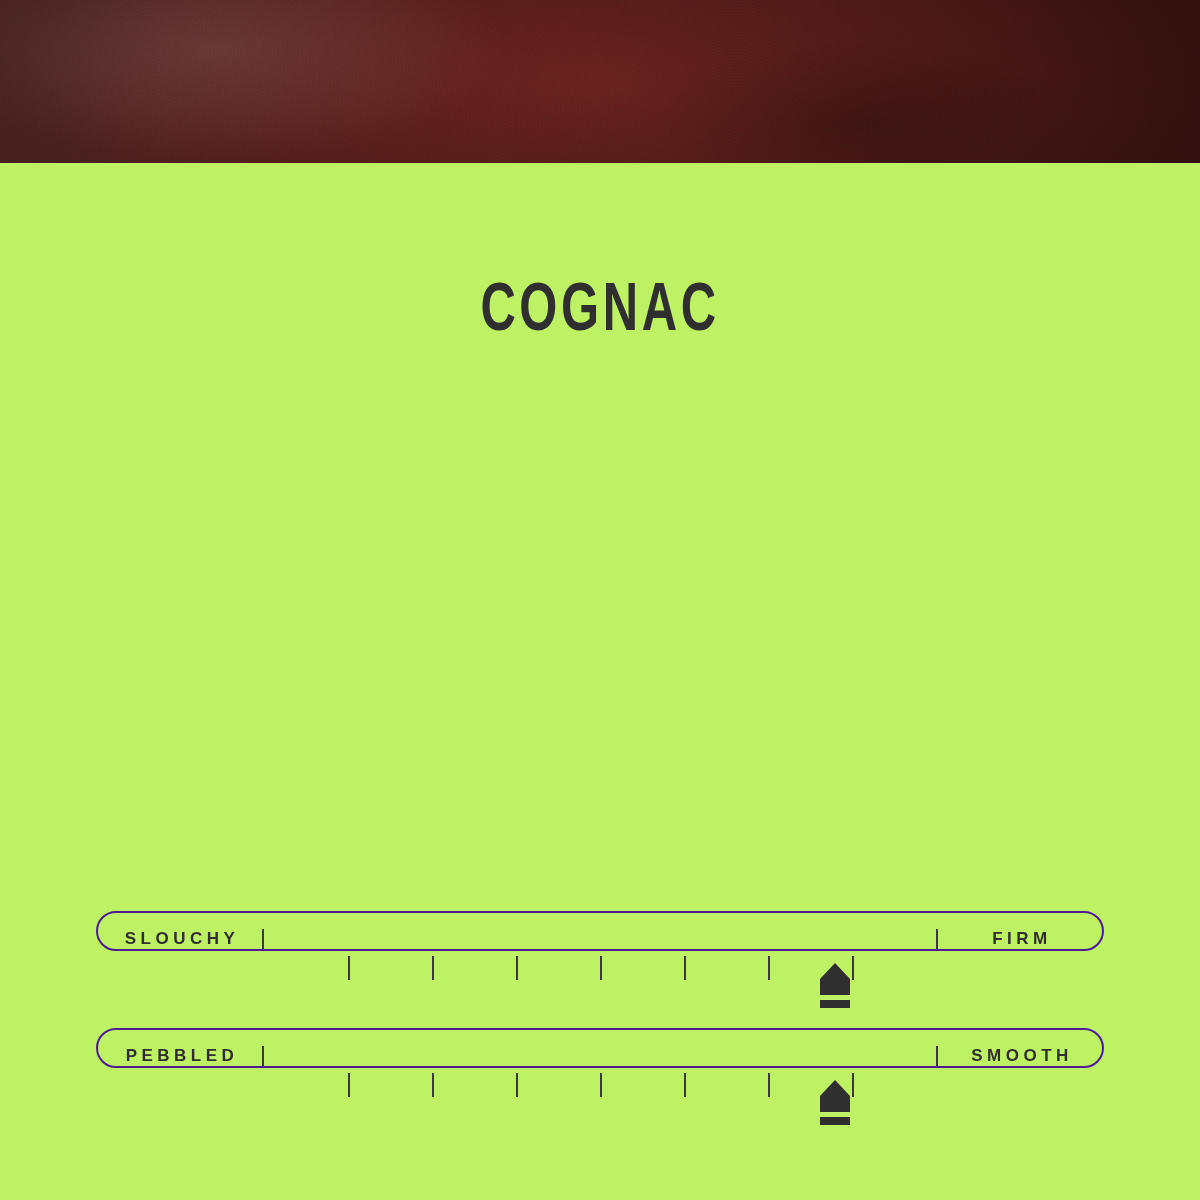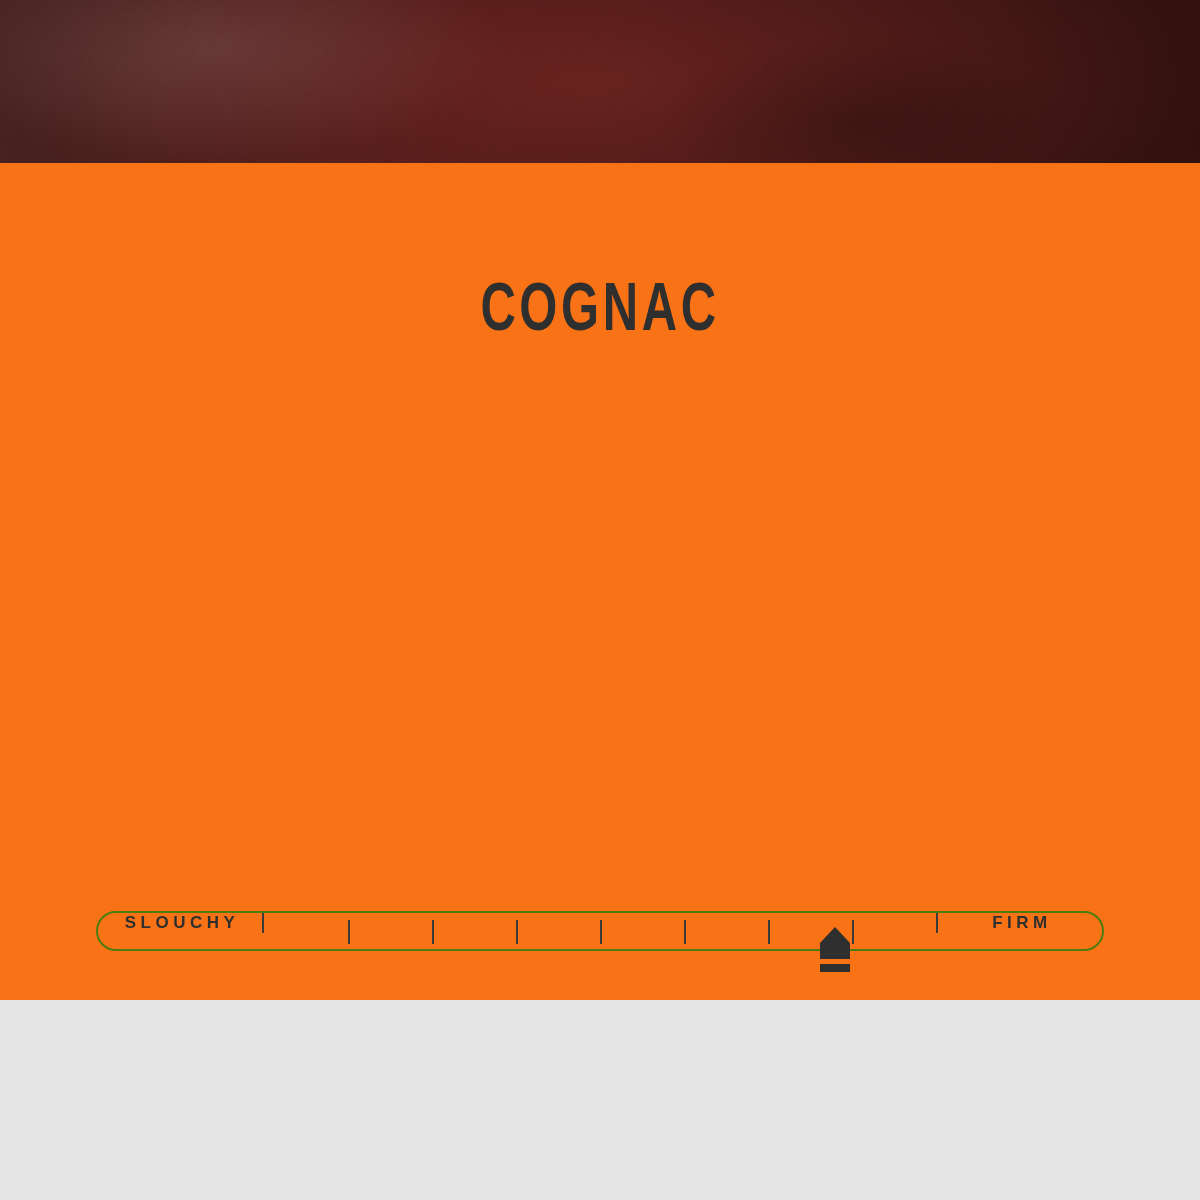--- a/index.html
+++ b/index.html
@@ -9,22 +9,22 @@
   body {
     width: 1200px;
     height: 1200px;
     background: #e4e4e4;
     font-family: "Liberation Sans", sans-serif;
     overflow: hidden;
   }
   .page {
     position: relative;
     width: 1200px;
-    height: 1000px;
-    background: #f97316;
+    height: 1200px;
+    background: #bef264;
   }
 
   
   .swatch {
     position: absolute;
     top: 0;
     left: 0;
     width: 1200px;
     height: 163px;
     background:
@@ -88,25 +88,25 @@
     left: 96px;
     width: 1008px;
     height: 40px;
   }
   .scale-1 { top: 911px; }
   .scale-2 { top: 1028px; }
 
   .scale-track {
     position: absolute;
     inset: 0;
-    border: 2px solid #4d7c0f;
+    border: 2px solid #4c1d95;
     border-radius: 21px;
     box-sizing: border-box;
     display: flex;
-    align-items: flex-start;
+    align-items: flex-end;
     background: transparent;
   }
   .scale-label {
     flex: 0 0 auto;
     display: flex;
     align-items: center;
     justify-content: center;
     font-family: "Liberation Sans", sans-serif;
     font-size: 17px;
     font-weight: bold;
@@ -172,14 +172,35 @@
           <svg width="46" height="52" viewBox="0 0 46 52">
             <path d="M23 4 L38 20 L38 36 L8 36 L8 20 Z" fill="#2f2f2f"></path>
             <rect x="8" y="41" width="30" height="8" fill="#2f2f2f"></rect>
           </svg>
         </div>
       </div>
       <div class="scale-label right">FIRM</div>
     </div>
   </div>
 
+  <div class="scale scale-2">
+    <div class="scale-track">
+      <div class="scale-label left">PEBBLED</div>
+      <div class="scale-mid">
+        <div class="tick" style="left:12.5%"></div>
+        <div class="tick" style="left:25%"></div>
+        <div class="tick" style="left:37.5%"></div>
+        <div class="tick" style="left:50%"></div>
+        <div class="tick" style="left:62.5%"></div>
+        <div class="tick" style="left:75%"></div>
+        <div class="tick" style="left:87.5%"></div>
+        <div class="marker" style="left:85%">
+          <svg width="46" height="52" viewBox="0 0 46 52">
+            <path d="M23 4 L38 20 L38 36 L8 36 L8 20 Z" fill="#2f2f2f"></path>
+            <rect x="8" y="41" width="30" height="8" fill="#2f2f2f"></rect>
+          </svg>
+        </div>
+      </div>
+      <div class="scale-label right">SMOOTH</div>
+    </div>
+  </div>
 
 </div>
 
 </body></html>

